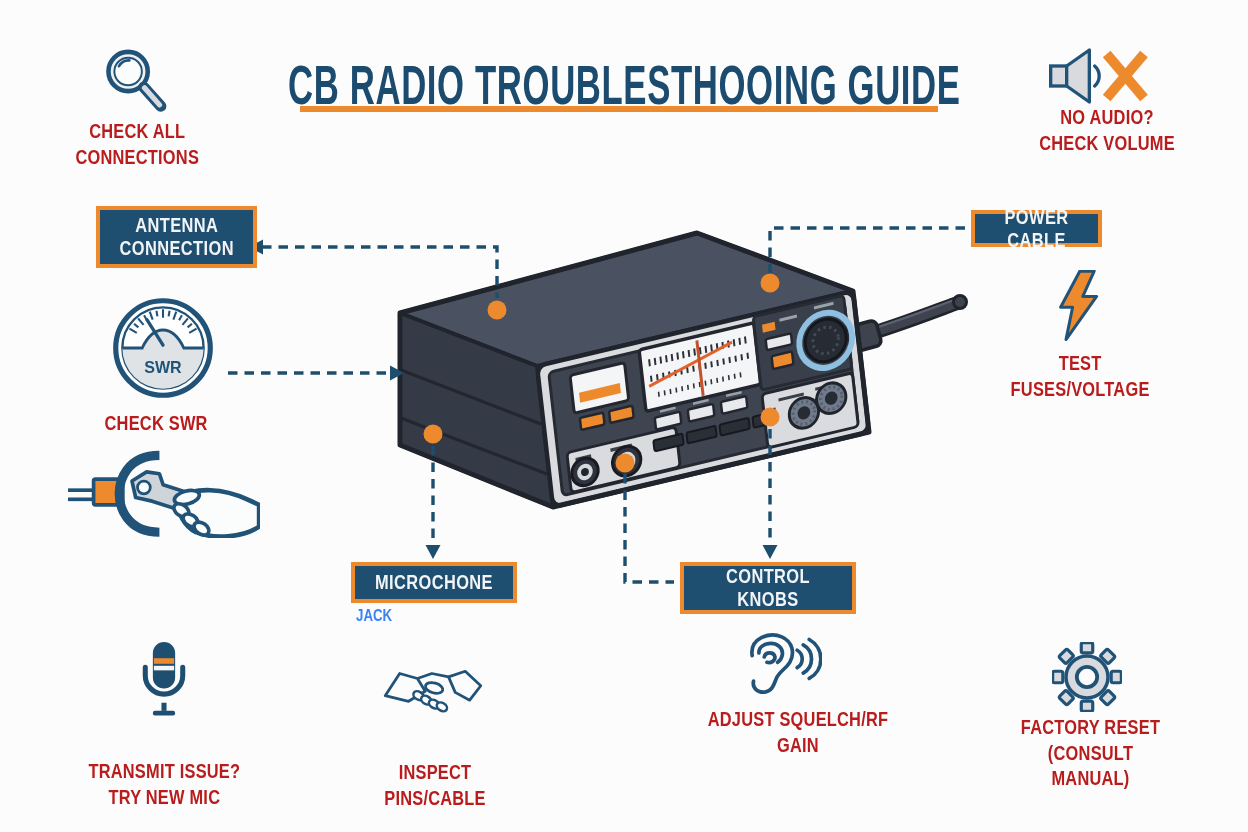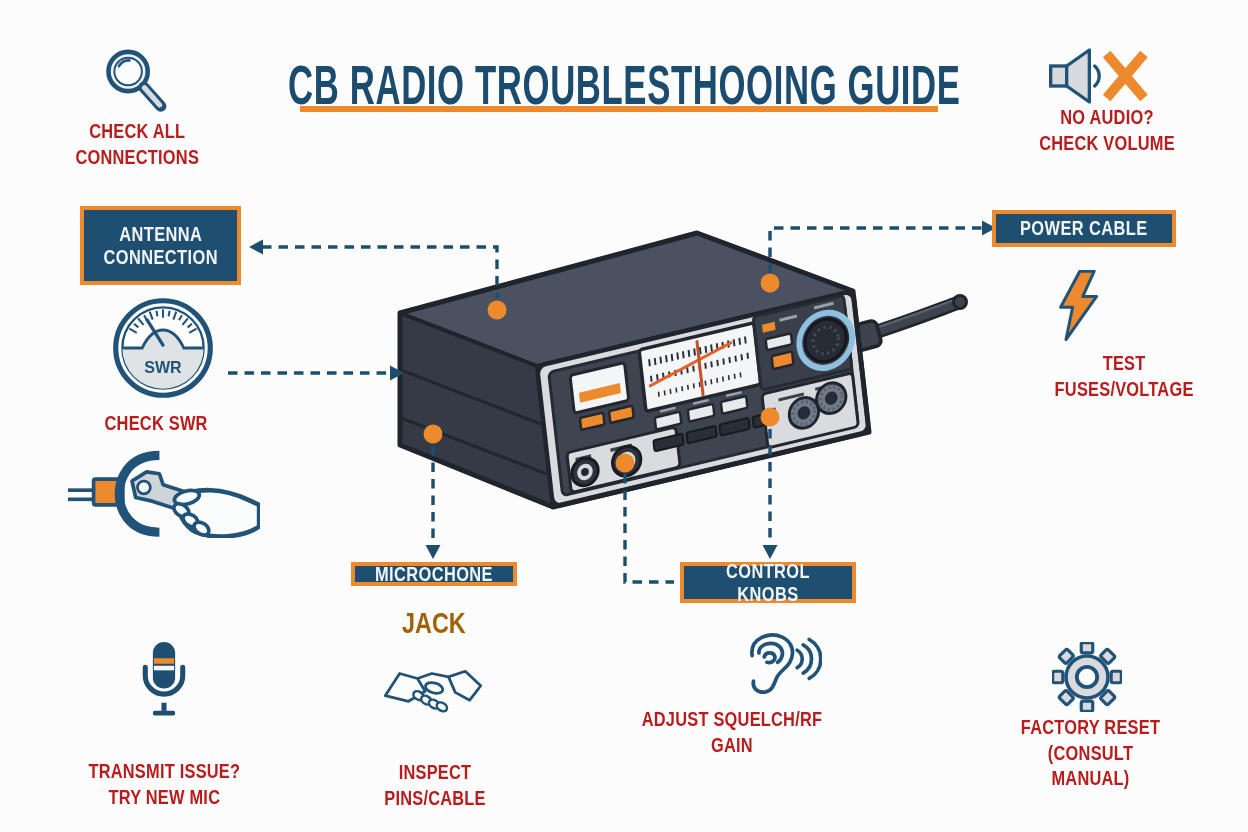--- a/index.html
+++ b/index.html
@@ -8,21 +8,21 @@
   .abs{position:absolute;}
   .cond{display:inline-block;transform:scaleX(.78);transform-origin:50% 50%;white-space:pre-line;}
   .tip-label{color:#b91c1c;font-weight:700;font-size:21px;line-height:1.22;text-align:center;letter-spacing:.3px;}
   .callout{background:#1E4E70;border:4px solid #EE8A2E;display:flex;align-items:center;justify-content:center;
            box-sizing:border-box;}
   .callout .cond{transform:scaleX(.82);color:#F2F5F7;font-weight:700;font-size:20px;line-height:1.15;
            text-align:center;letter-spacing:.5px;}
   #title-wrap{left:0;top:52px;width:1248px;text-align:center;color:#1B4B6E;}
   #title-wrap .cond{transform:scaleX(.62);font-size:56px;font-weight:700;letter-spacing:1px;}
   #title-underline{left:300px;top:106px;width:638px;height:6px;background:#EE8A2E;}
-  .sub-label{color:#a16207;font-weight:700;font-size:30px;text-align:center;}
+  .sub-label{color:#3b82f6;font-weight:700;font-size:17px;}
   svg{display:block;}
 </style>
 </head>
 <body>
 
 <svg class="abs" style="left:0;top:0" width="1248" height="832" viewBox="0 0 1248 832">
 
   <g>
     <path d="M 850,340 C 895,327 925,315 960,302" fill="none" stroke="#20242C" stroke-width="14" stroke-linecap="round"></path>
     <path d="M 850,340 C 895,327 925,315 960,302" fill="none" stroke="#3E434E" stroke-width="9" stroke-linecap="round"></path>
@@ -165,21 +165,21 @@
   <g stroke="#EE8A2E" stroke-width="15">
     <line x1="88" y1="12" x2="144" y2="78"></line>
     <line x1="144" y1="12" x2="88" y2="78"></line>
   </g>
 </svg>
 <div class="abs tip-label" style="left:1012px;top:104px;width:190px">
   <span class="cond">NO AUDIO?
 CHECK VOLUME</span>
 </div>
 
-<div class="abs callout" style="left:80px;top:206px;width:161px;height:79px">
+<div class="abs callout" style="left:96px;top:206px;width:161px;height:62px">
   <span class="cond">ANTENNA
 CONNECTION</span>
 </div>
 
 <svg class="abs" style="left:111px;top:296px" width="104" height="104" viewBox="0 0 110 110">
   <circle cx="55" cy="55" r="50" fill="#FFFFFF" stroke="#215379" stroke-width="5.5"></circle>
   <circle cx="55" cy="55" r="43" fill="#FFFFFF" stroke="#215379" stroke-width="2.5"></circle>
   <path d="M 12,55 A 43,43 0 0 0 98,55 Z" fill="#DFE3E6"></path>
   <path d="M 33,55 Q 42,36 55,36 Q 68,36 77,55 Z" fill="#DFE3E6"></path>
   <path d="M 12,55 L 33,55 Q 42,36 55,36 Q 68,36 77,55 L 98,55" fill="none" stroke="#215379" stroke-width="3"></path>
@@ -212,40 +212,40 @@
   <path d="M 100,10 C 64,10 56,38 56,52 C 56,66 64,94 100,94" fill="none" stroke="#215379" stroke-width="10"></path>
   <path d="M 86,28 L 70,38 L 74,56 L 92,60 L 160,82 L 172,64 L 104,42 L 100,30 Z" fill="#CFD4D9" stroke="#215379" stroke-width="4" stroke-linejoin="round"></path>
   <circle cx="83" cy="45" r="7" fill="#FBFCFC" stroke="#215379" stroke-width="3"></circle>
   <path d="M 120,56 C 140,44 170,46 196,58 L 209,64 L 209,88 C 190,100 160,102 140,94 C 128,88 118,72 120,56 Z" fill="#FBFCFC" stroke="#215379" stroke-width="5" stroke-linejoin="round"></path>
   <ellipse cx="130" cy="56" rx="14" ry="7" fill="#FBFCFC" stroke="#215379" stroke-width="4" transform="rotate(-15 130 56)"></ellipse>
   <ellipse cx="124" cy="70" rx="9" ry="6" fill="#FBFCFC" stroke="#215379" stroke-width="4" transform="rotate(35 124 70)"></ellipse>
   <ellipse cx="134" cy="81" rx="9" ry="6" fill="#FBFCFC" stroke="#215379" stroke-width="4" transform="rotate(35 134 81)"></ellipse>
   <ellipse cx="146" cy="90" rx="9" ry="6" fill="#FBFCFC" stroke="#215379" stroke-width="4" transform="rotate(35 146 90)"></ellipse>
 </svg>
 
-<div class="abs callout" style="left:992px;top:210px;width:184px;height:37px">
+<div class="abs callout" style="left:971px;top:210px;width:131px;height:37px">
   <span class="cond">POWER CABLE</span>
 </div>
 
 <svg class="abs" style="left:1057px;top:270px" width="42" height="72" viewBox="0 0 70 120">
   <path d="M 38,2 L 6,62 H 26 L 15,116 L 66,44 H 43 L 62,2 Z" fill="#EE8A2E" stroke="#215379" stroke-width="5" stroke-linejoin="round"></path>
 </svg>
-<div class="abs tip-label" style="left:1032px;top:350px;width:185px">
+<div class="abs tip-label" style="left:988px;top:350px;width:185px">
   <span class="cond">TEST
 FUSES/VOLTAGE</span>
 </div>
 
-<div class="abs callout" style="left:351px;top:562px;width:166px;height:24px">
+<div class="abs callout" style="left:351px;top:562px;width:166px;height:41px">
   <span class="cond">MICROCHONE</span>
 </div>
 <div class="abs sub-label" style="left:351px;top:606px;width:166px">
   <span class="cond">JACK</span>
 </div>
 
-<div class="abs callout" style="left:680px;top:562px;width:176px;height:41px">
+<div class="abs callout" style="left:680px;top:562px;width:176px;height:52px">
   <span class="cond">CONTROL KNOBS</span>
 </div>
 
 <svg class="abs" style="left:136px;top:641px" width="56" height="82" viewBox="0 0 110 162">
   <rect x="33" y="2" width="44" height="92" rx="22" fill="#1E4E70"></rect>
   <rect x="35" y="34" width="40" height="11" fill="#EE8A2E"></rect>
   <rect x="35" y="49" width="40" height="9" fill="#F4F6F8"></rect>
   <path d="M 18,52 v 16 a 37,37 0 0 0 74,0 v -16" fill="none" stroke="#1E4E70" stroke-width="10" stroke-linecap="round"></path>
   <rect x="50" y="122" width="10" height="16" fill="#1E4E70"></rect>
   <rect x="33" y="138" width="44" height="9" rx="4" fill="#1E4E70"></rect>
@@ -272,21 +272,21 @@
 <svg class="abs" style="left:728px;top:626px" width="94" height="74" viewBox="0 0 140 110">
   <g fill="none" stroke="#215379" stroke-width="5.5" stroke-linecap="round">
     <path d="M 36,44 C 32,18 62,8 80,16 C 96,23 100,40 92,54 C 86,64 76,68 72,78 C 68,88 66,96 56,98 C 44,100 36,92 38,82"></path>
     <path d="M 46,40 C 46,26 66,22 76,30 C 84,37 82,48 74,54"></path>
     <path d="M 54,46 C 56,38 68,38 70,46 C 70,52 64,56 58,54"></path>
     <path d="M 103,36 A 15,15 0 0 1 103,62"></path>
     <path d="M 112,28 A 24,24 0 0 1 112,70"></path>
     <path d="M 121,20 A 33,33 0 0 1 121,78"></path>
   </g>
 </svg>
-<div class="abs tip-label" style="left:607px;top:706px;width:250px">
+<div class="abs tip-label" style="left:673px;top:706px;width:250px">
   <span class="cond">ADJUST SQUELCH/RF GAIN</span>
 </div>
 
 <svg class="abs" style="left:1052px;top:642px" width="70" height="70" viewBox="0 0 110 110">
   <g fill="#D8DADD" stroke="#215379" stroke-width="5">
     <rect x="46" y="1" width="18" height="16" rx="3"></rect>
     <rect x="46" y="1" width="18" height="16" rx="3" transform="rotate(45 55 55)"></rect>
     <rect x="46" y="1" width="18" height="16" rx="3" transform="rotate(90 55 55)"></rect>
     <rect x="46" y="1" width="18" height="16" rx="3" transform="rotate(135 55 55)"></rect>
     <rect x="46" y="1" width="18" height="16" rx="3" transform="rotate(180 55 55)"></rect>

